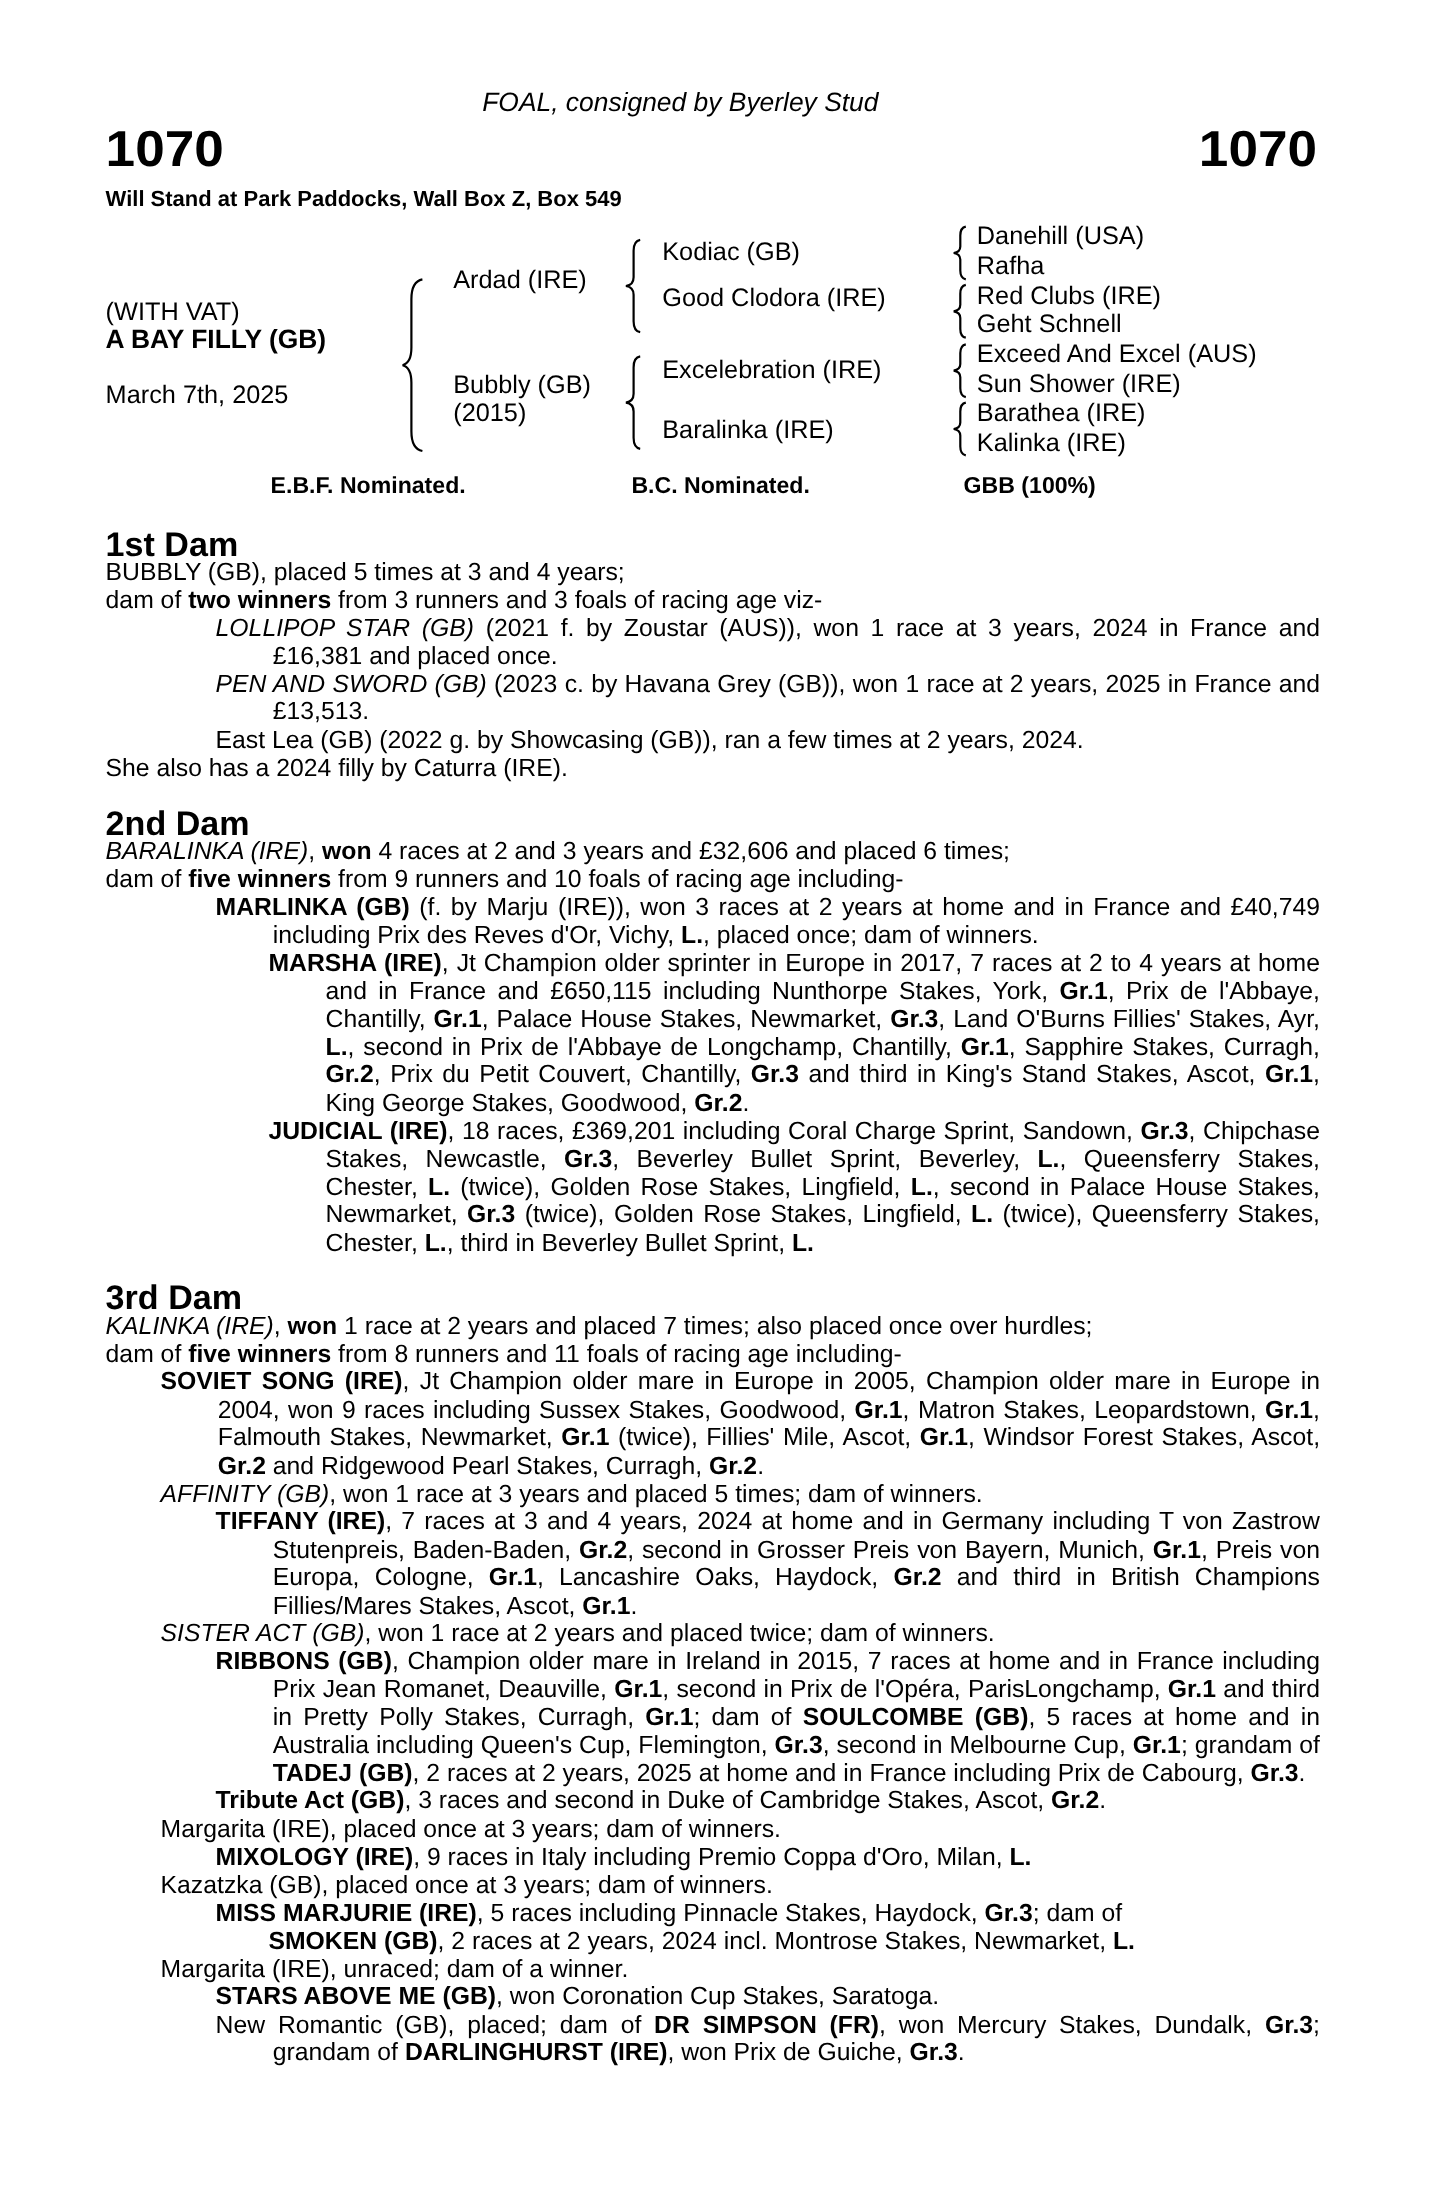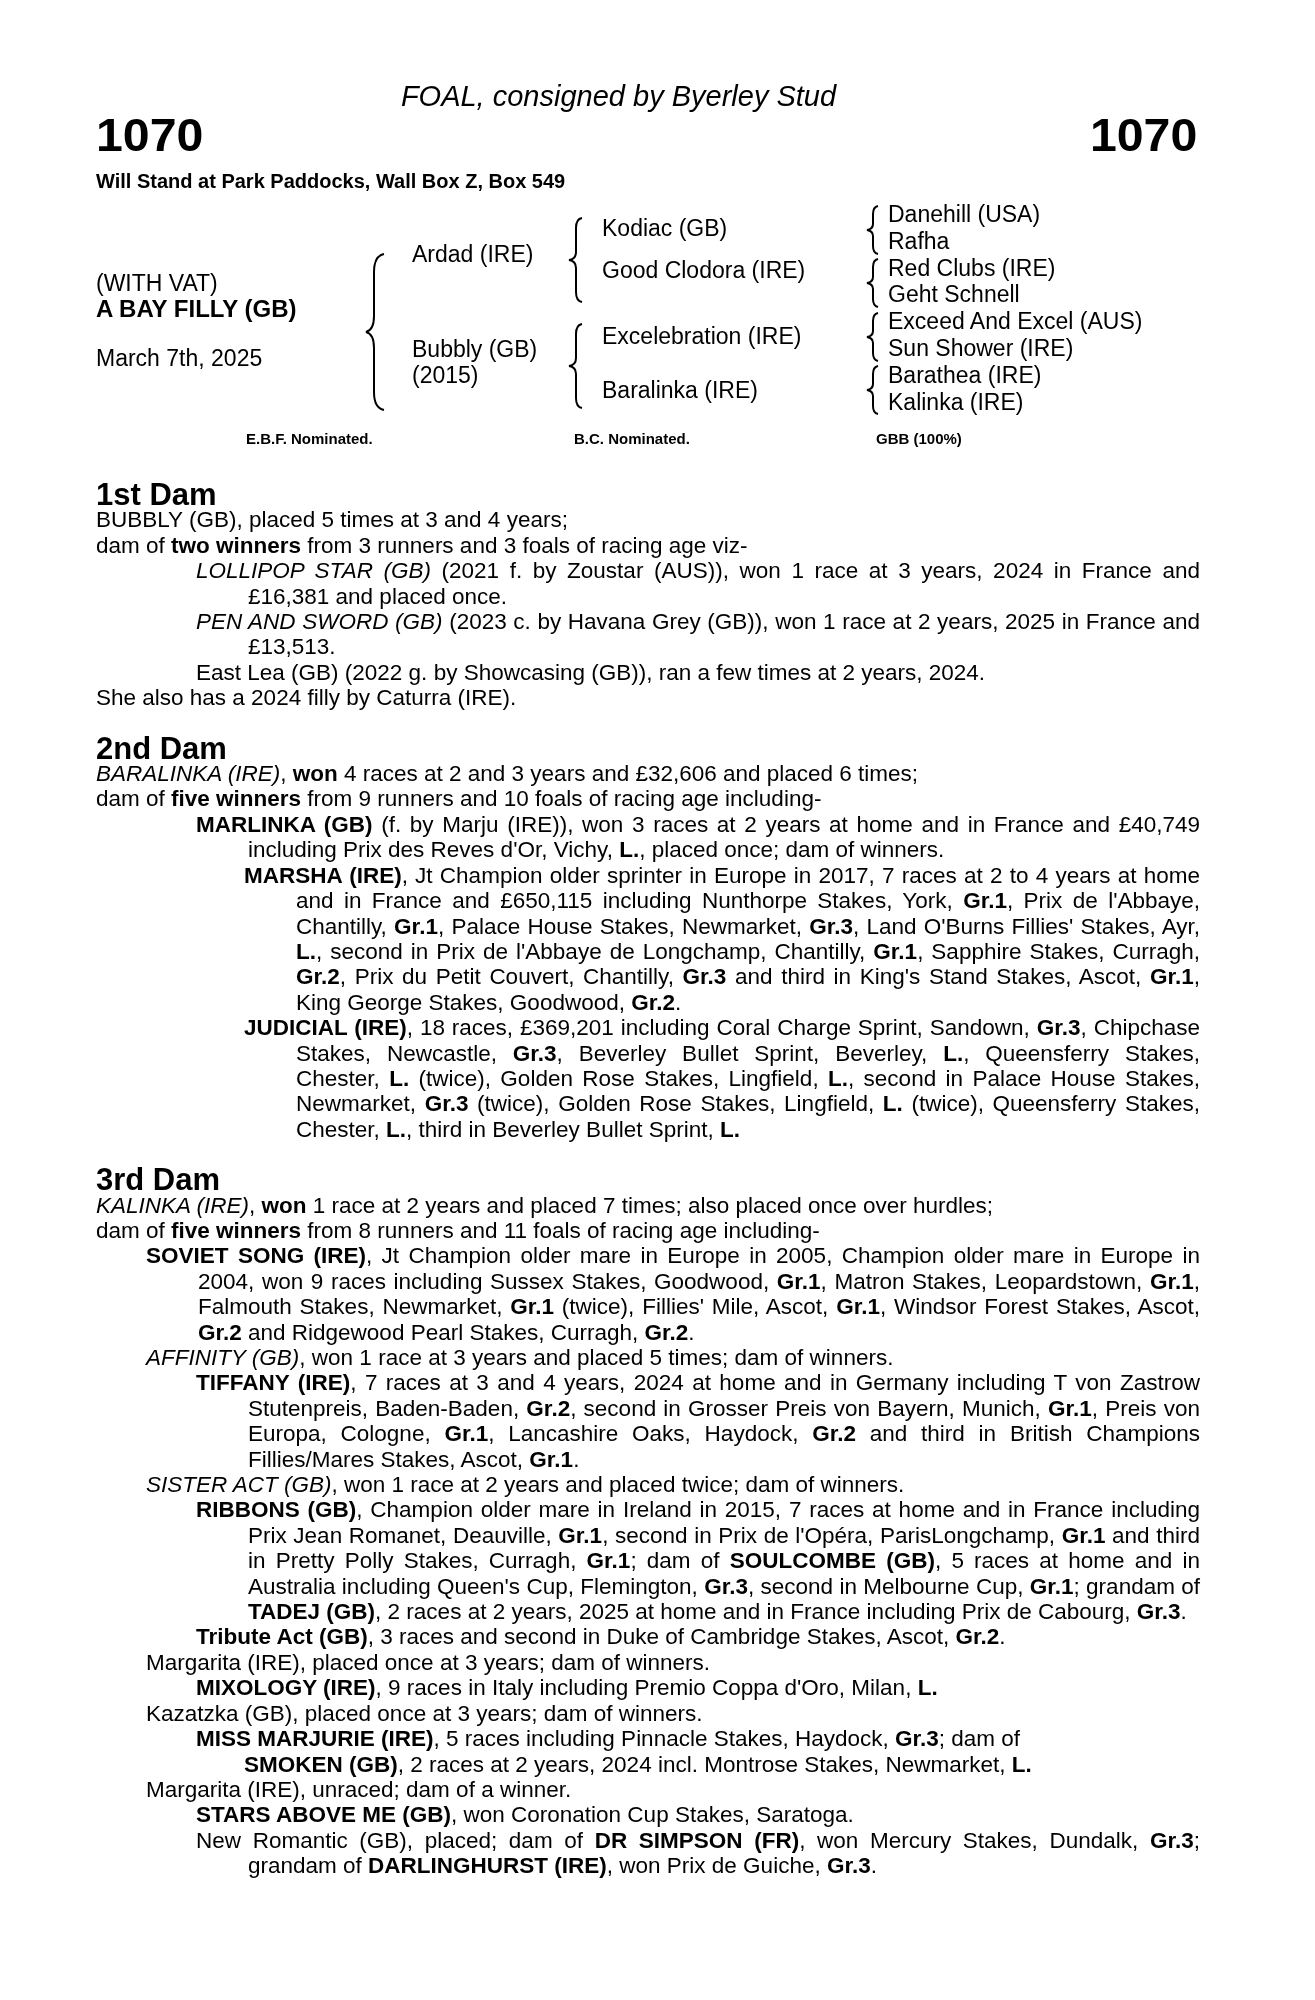--- a/index.html
+++ b/index.html
@@ -1,25 +1,25 @@
 <!DOCTYPE html>
 <html><head>
 <meta charset="utf-8">
 <style>
   html, body { margin:0; padding:0; background:#ffffff; }
   body { width:1315px; height:2000px; position:relative; color:#000; font-family:"Liberation Sans", sans-serif; overflow:hidden; }
   .abs { position:absolute; }
-  .consignor { left:0; width:1237px; top:80px; text-align:center; font-style:italic; font-size:29px; }
+  .consignor { left:0; width:1237px; top:80px; text-align:center; font-style:italic; font-size:24px; }
   .lot { top:108px; font-size:46px; font-weight:bold; letter-spacing:0px; transform:scaleX(1.05); }
   .lot-left { left:96px; transform-origin:left; }
   .lot-right { right:118px; transform-origin:right; }
   .stand { left:96px; top:170px; font-size:20px; font-weight:bold; }
   .ped { font-size:23px; line-height:26px; }
   .bold { font-weight:bold; }
-  .nom { top:430px; font-size:15px; font-weight:bold; }
+  .nom { top:430px; font-size:21px; font-weight:bold; }
   .body-text { left:96px; width:1104px; top:482px; font-size:22.5px; line-height:25.4px; }
   .body-text .hd { font-weight:bold; font-size:31px; }
   .body-text p { margin:0; text-align:justify; }
   .gap { height:25px; }
   .l1 { padding-left:102px; text-indent:-52px; }
   .l2 { padding-left:152px; text-indent:-52px; }
   .l3 { padding-left:200px; text-indent:-52px; }
   .it { font-style:italic; }
   b, .b { font-weight:bold; }
 </style>

